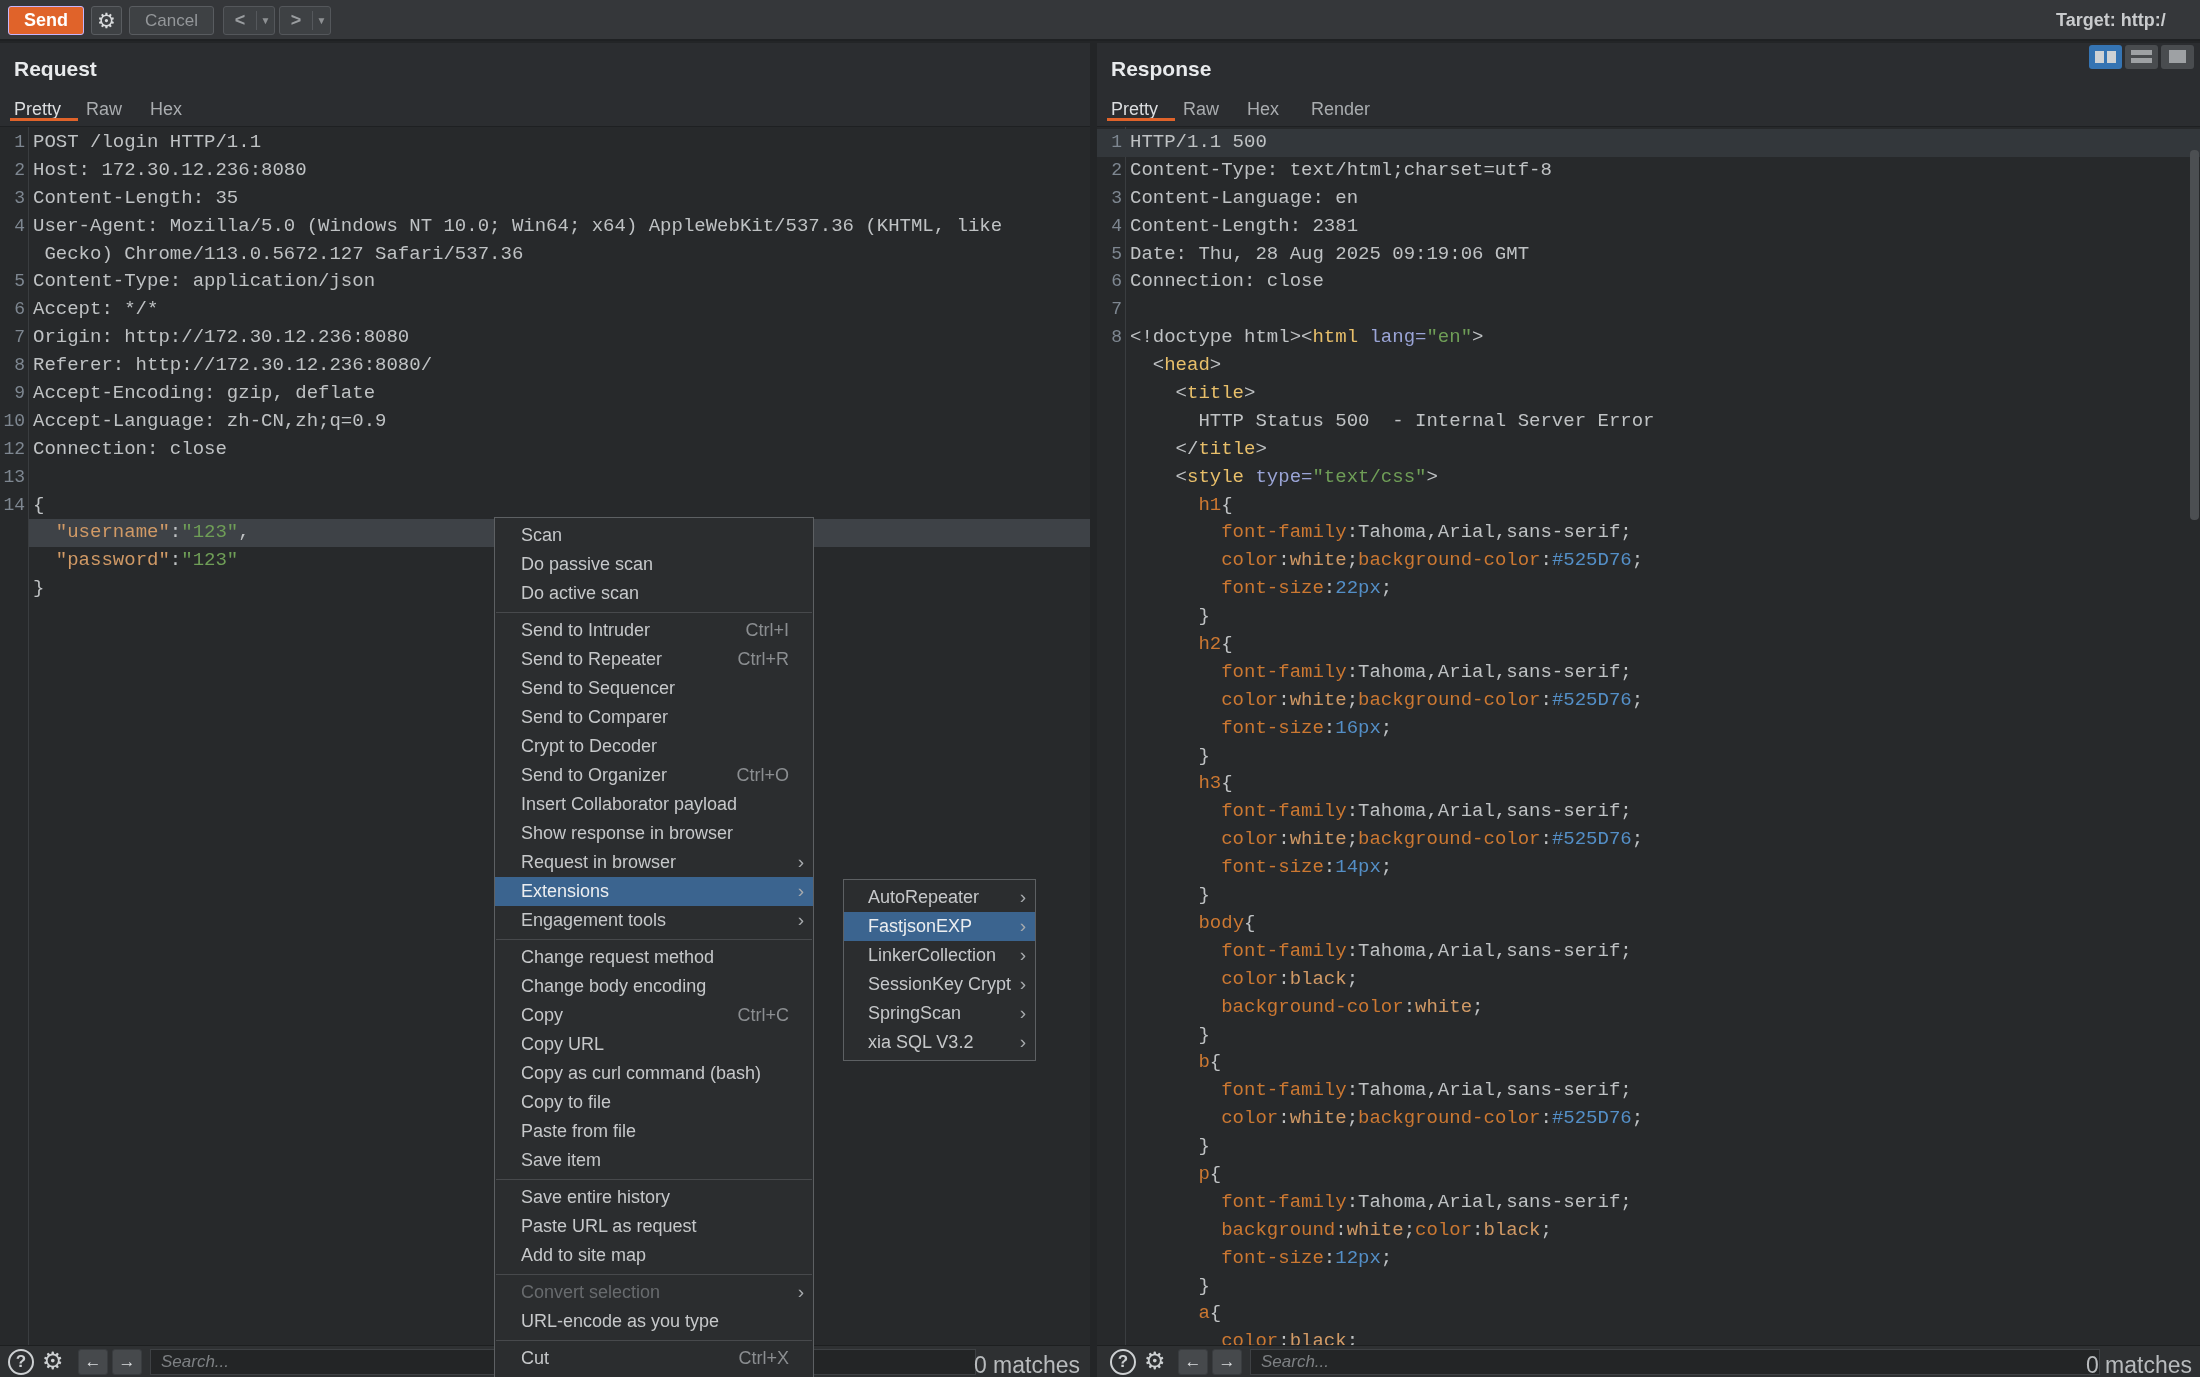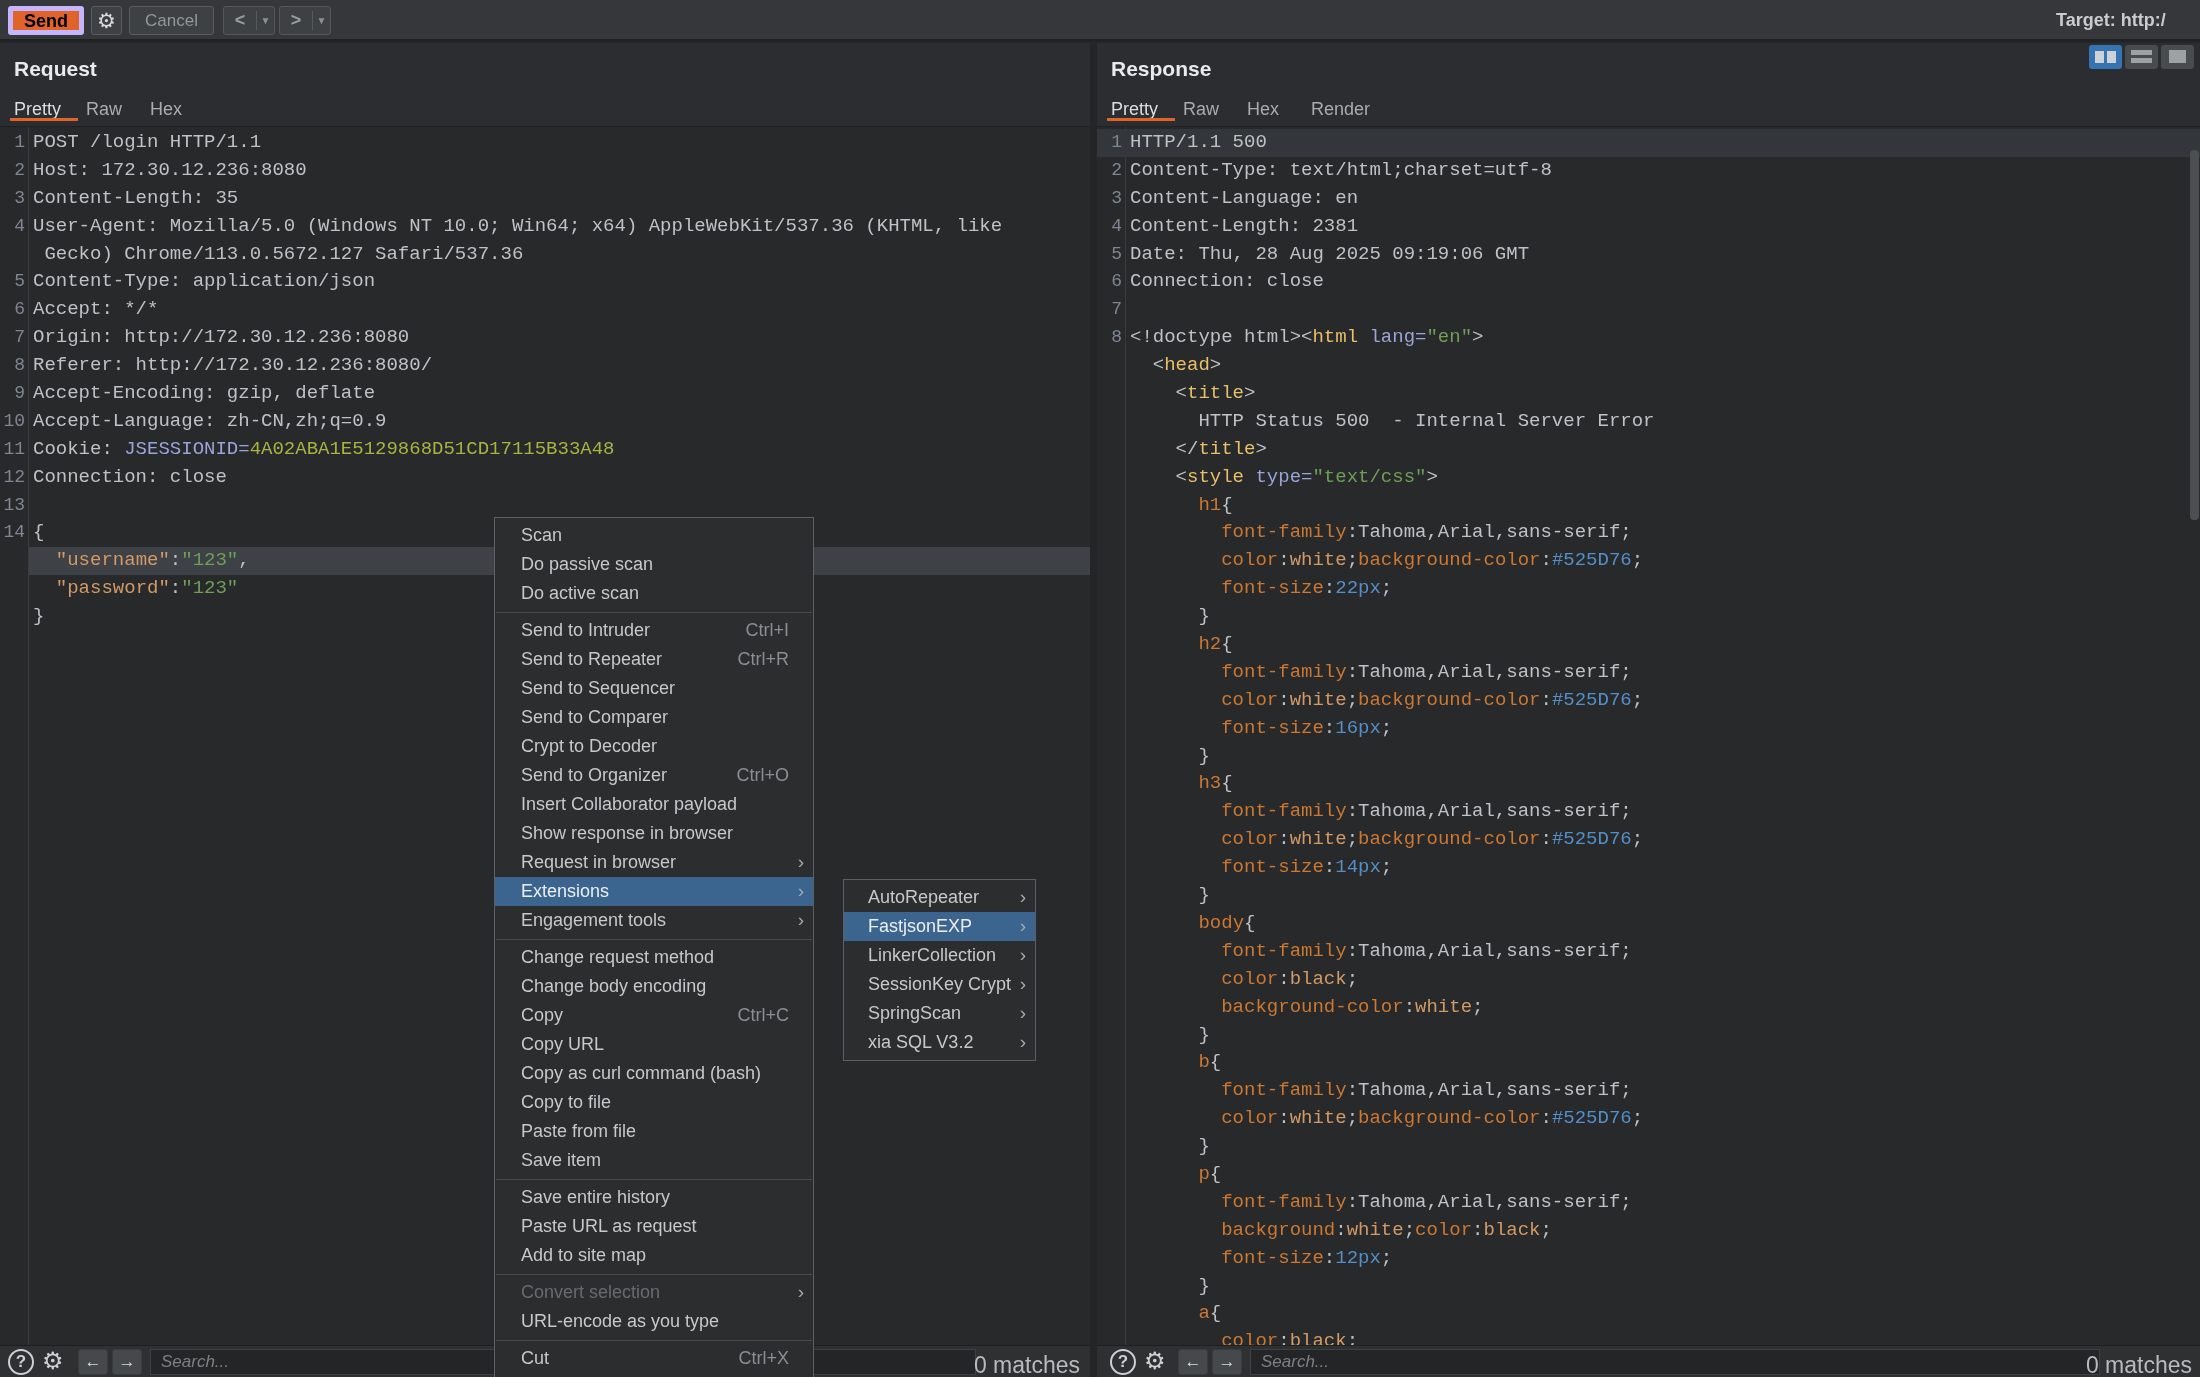--- a/index.html
+++ b/index.html
@@ -4,22 +4,22 @@
 <style>
   * { margin:0; padding:0; box-sizing:border-box; }
   html,body { width:2200px; height:1377px; background:#232527; overflow:hidden;
               font-family:"Liberation Sans", sans-serif; }
   #app { position:absolute; inset:0; }
 
   
   .toolbar { position:absolute; left:0; top:0; width:2200px; height:41px;
              background:#35373a; border-bottom:2px solid #1f2123; }
   .send { position:absolute; left:8px; top:6px; width:76px; height:29px;
-          background:#e0632a; border:5px solid #c4b5fd; border-radius:3px;
-          color:#000000; font-weight:bold; font-size:18px; }
+          background:#e0632a; border:1px solid #c4b5fd; border-radius:3px;
+          color:#ffffff; font-weight:bold; font-size:18px; }
   .tbtn { position:absolute; top:6px; height:29px; background:#3e4144;
           border:1px solid #595c60; border-radius:3px; color:#94979a; font-size:17px; }
   .gearbtn { left:91px; width:31px; color:#d9dbdd; font-size:21px; line-height:25px; }
   .cancelbtn { left:129px; width:85px; }
   .split { position:absolute; top:6px; height:29px; background:#3e4144;
            border:1px solid #54575b; border-radius:3px; display:flex; align-items:center; }
   .split .chev { width:32px; text-align:center; color:#9a9da0; font-weight:bold; font-size:18px; }
   .split .vd { width:1px; height:19px; background:#55585c; }
   .split .dd { width:17px; text-align:center; color:#8e9194; font-size:10px; }
   .split.prev { left:223px; } .split.next { left:279px; }
@@ -156,21 +156,20 @@
         <div class="cl"><span class="ln">2</span><span class="cd"><span class="tk-p">Host: 172.30.12.236:8080</span></span></div>
         <div class="cl"><span class="ln">3</span><span class="cd"><span class="tk-p">Content-Length: 35</span></span></div>
         <div class="cl"><span class="ln">4</span><span class="cd"><span class="tk-p">User-Agent: Mozilla/5.0 (Windows NT 10.0; Win64; x64) AppleWebKit/537.36 (KHTML, like</span></span></div>
         <div class="cl"><span class="ln"></span><span class="cd"><span class="tk-p"> Gecko) Chrome/113.0.5672.127 Safari/537.36</span></span></div>
         <div class="cl"><span class="ln">5</span><span class="cd"><span class="tk-p">Content-Type: application/json</span></span></div>
         <div class="cl"><span class="ln">6</span><span class="cd"><span class="tk-p">Accept: */*</span></span></div>
         <div class="cl"><span class="ln">7</span><span class="cd"><span class="tk-p">Origin: http://172.30.12.236:8080</span></span></div>
         <div class="cl"><span class="ln">8</span><span class="cd"><span class="tk-p">Referer: http://172.30.12.236:8080/</span></span></div>
         <div class="cl"><span class="ln">9</span><span class="cd"><span class="tk-p">Accept-Encoding: gzip, deflate</span></span></div>
         <div class="cl"><span class="ln">10</span><span class="cd"><span class="tk-p">Accept-Language: zh-CN,zh;q=0.9</span></span></div>
-        <div class="cl"><span class="ln">11</span><span class="cd"><span class="tk-p">Cookie: </span><span class="tk-attr">JSESSIONID=</span><span class="tk-cv">4A02ABA1E5129868D51CD17115B33A48</span></span></div>
         <div class="cl"><span class="ln">12</span><span class="cd"><span class="tk-p">Connection: close</span></span></div>
         <div class="cl"><span class="ln">13</span><span class="cd"><span class="tk-p"></span></span></div>
         <div class="cl"><span class="ln">14</span><span class="cd"><span class="tk-p">{</span></span></div>
         <div class="cl sel"><span class="ln"></span><span class="cd"><span class="tk-p">  </span><span class="tk-key">"username"</span><span class="tk-p">:</span><span class="tk-str">"123"</span><span class="tk-p">,</span></span></div>
         <div class="cl"><span class="ln"></span><span class="cd"><span class="tk-p">  </span><span class="tk-key">"password"</span><span class="tk-p">:</span><span class="tk-str">"123"</span></span></div>
         <div class="cl"><span class="ln"></span><span class="cd"><span class="tk-p">}</span></span></div>
       </div>
   </div>
 
   <div class="panel right">

